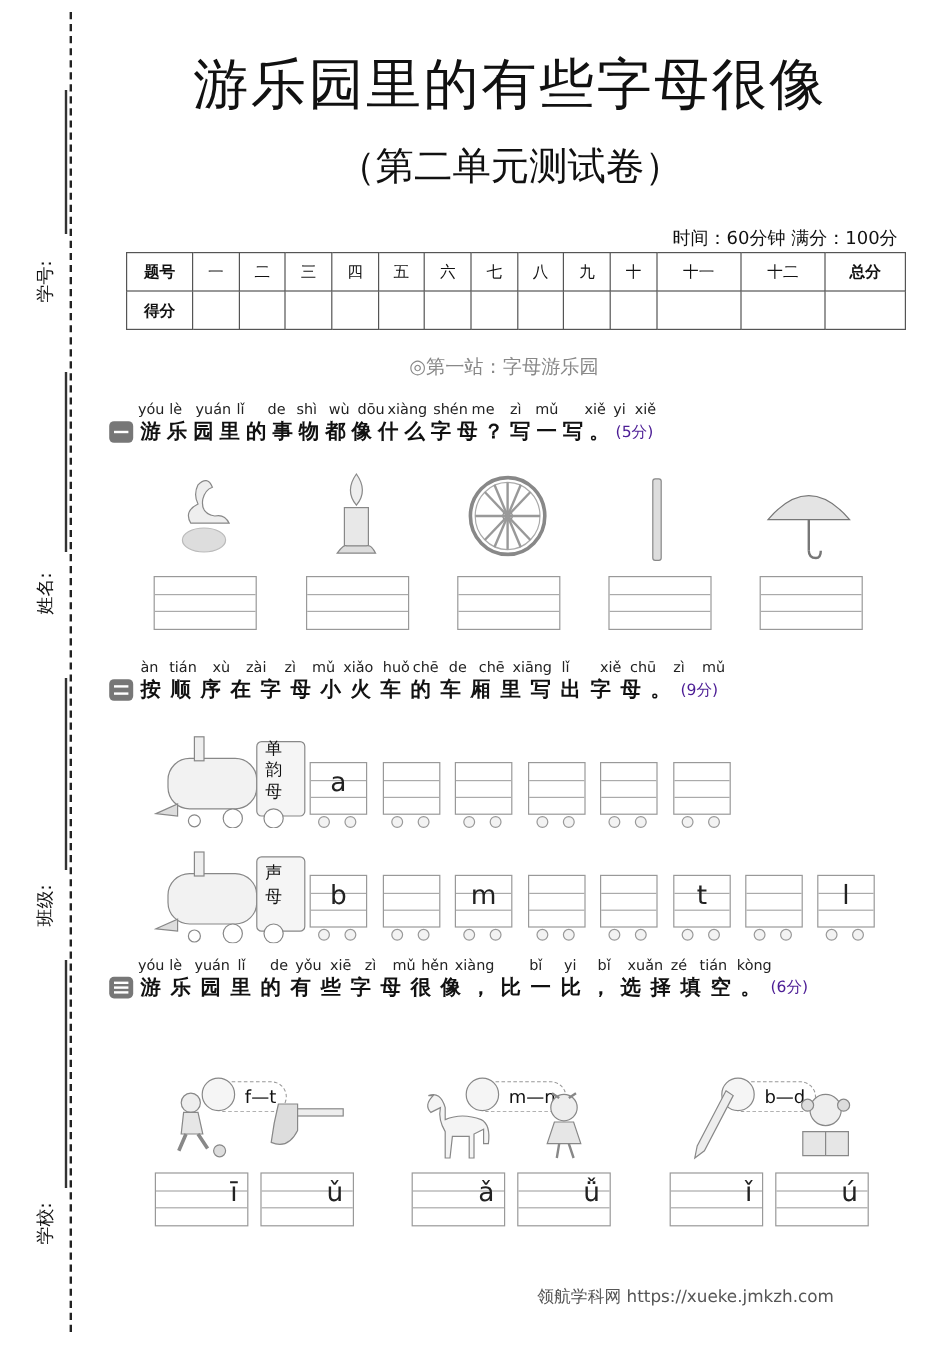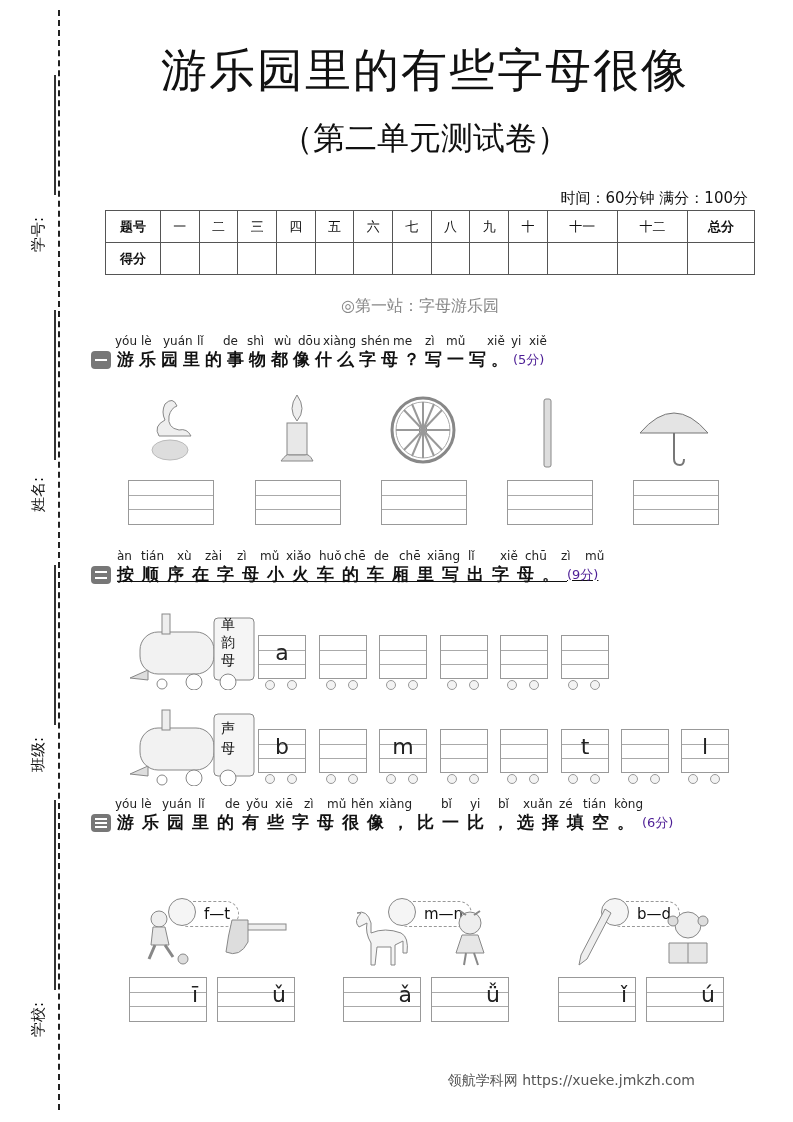--- a/index.html
+++ b/index.html
@@ -203,21 +203,21 @@
     <span style="left:253px">chē</span>
     <span style="left:283px">de</span>
     <span style="left:308px">chē</span>
     <span style="left:336px">xiāng</span>
     <span style="left:377px">lǐ</span>
     <span style="left:409px">xiě</span>
     <span style="left:434px">chū</span>
     <span style="left:470px">zì</span>
     <span style="left:494px">mǔ</span>
   </div>
-  <div class="qline" style="letter-spacing:8px;text-decoration:underline;">
+  <div class="qline" style="letter-spacing:8px;">
     <span class="qnum">
         <i style="top:5px"></i>
         <i style="top:11px"></i>
       </span>
     <span>按顺序在字母小火车的车厢里写出字母。</span>
     <span class="pts">(9分)</span>
   </div>
 </div>
 
 <div>

